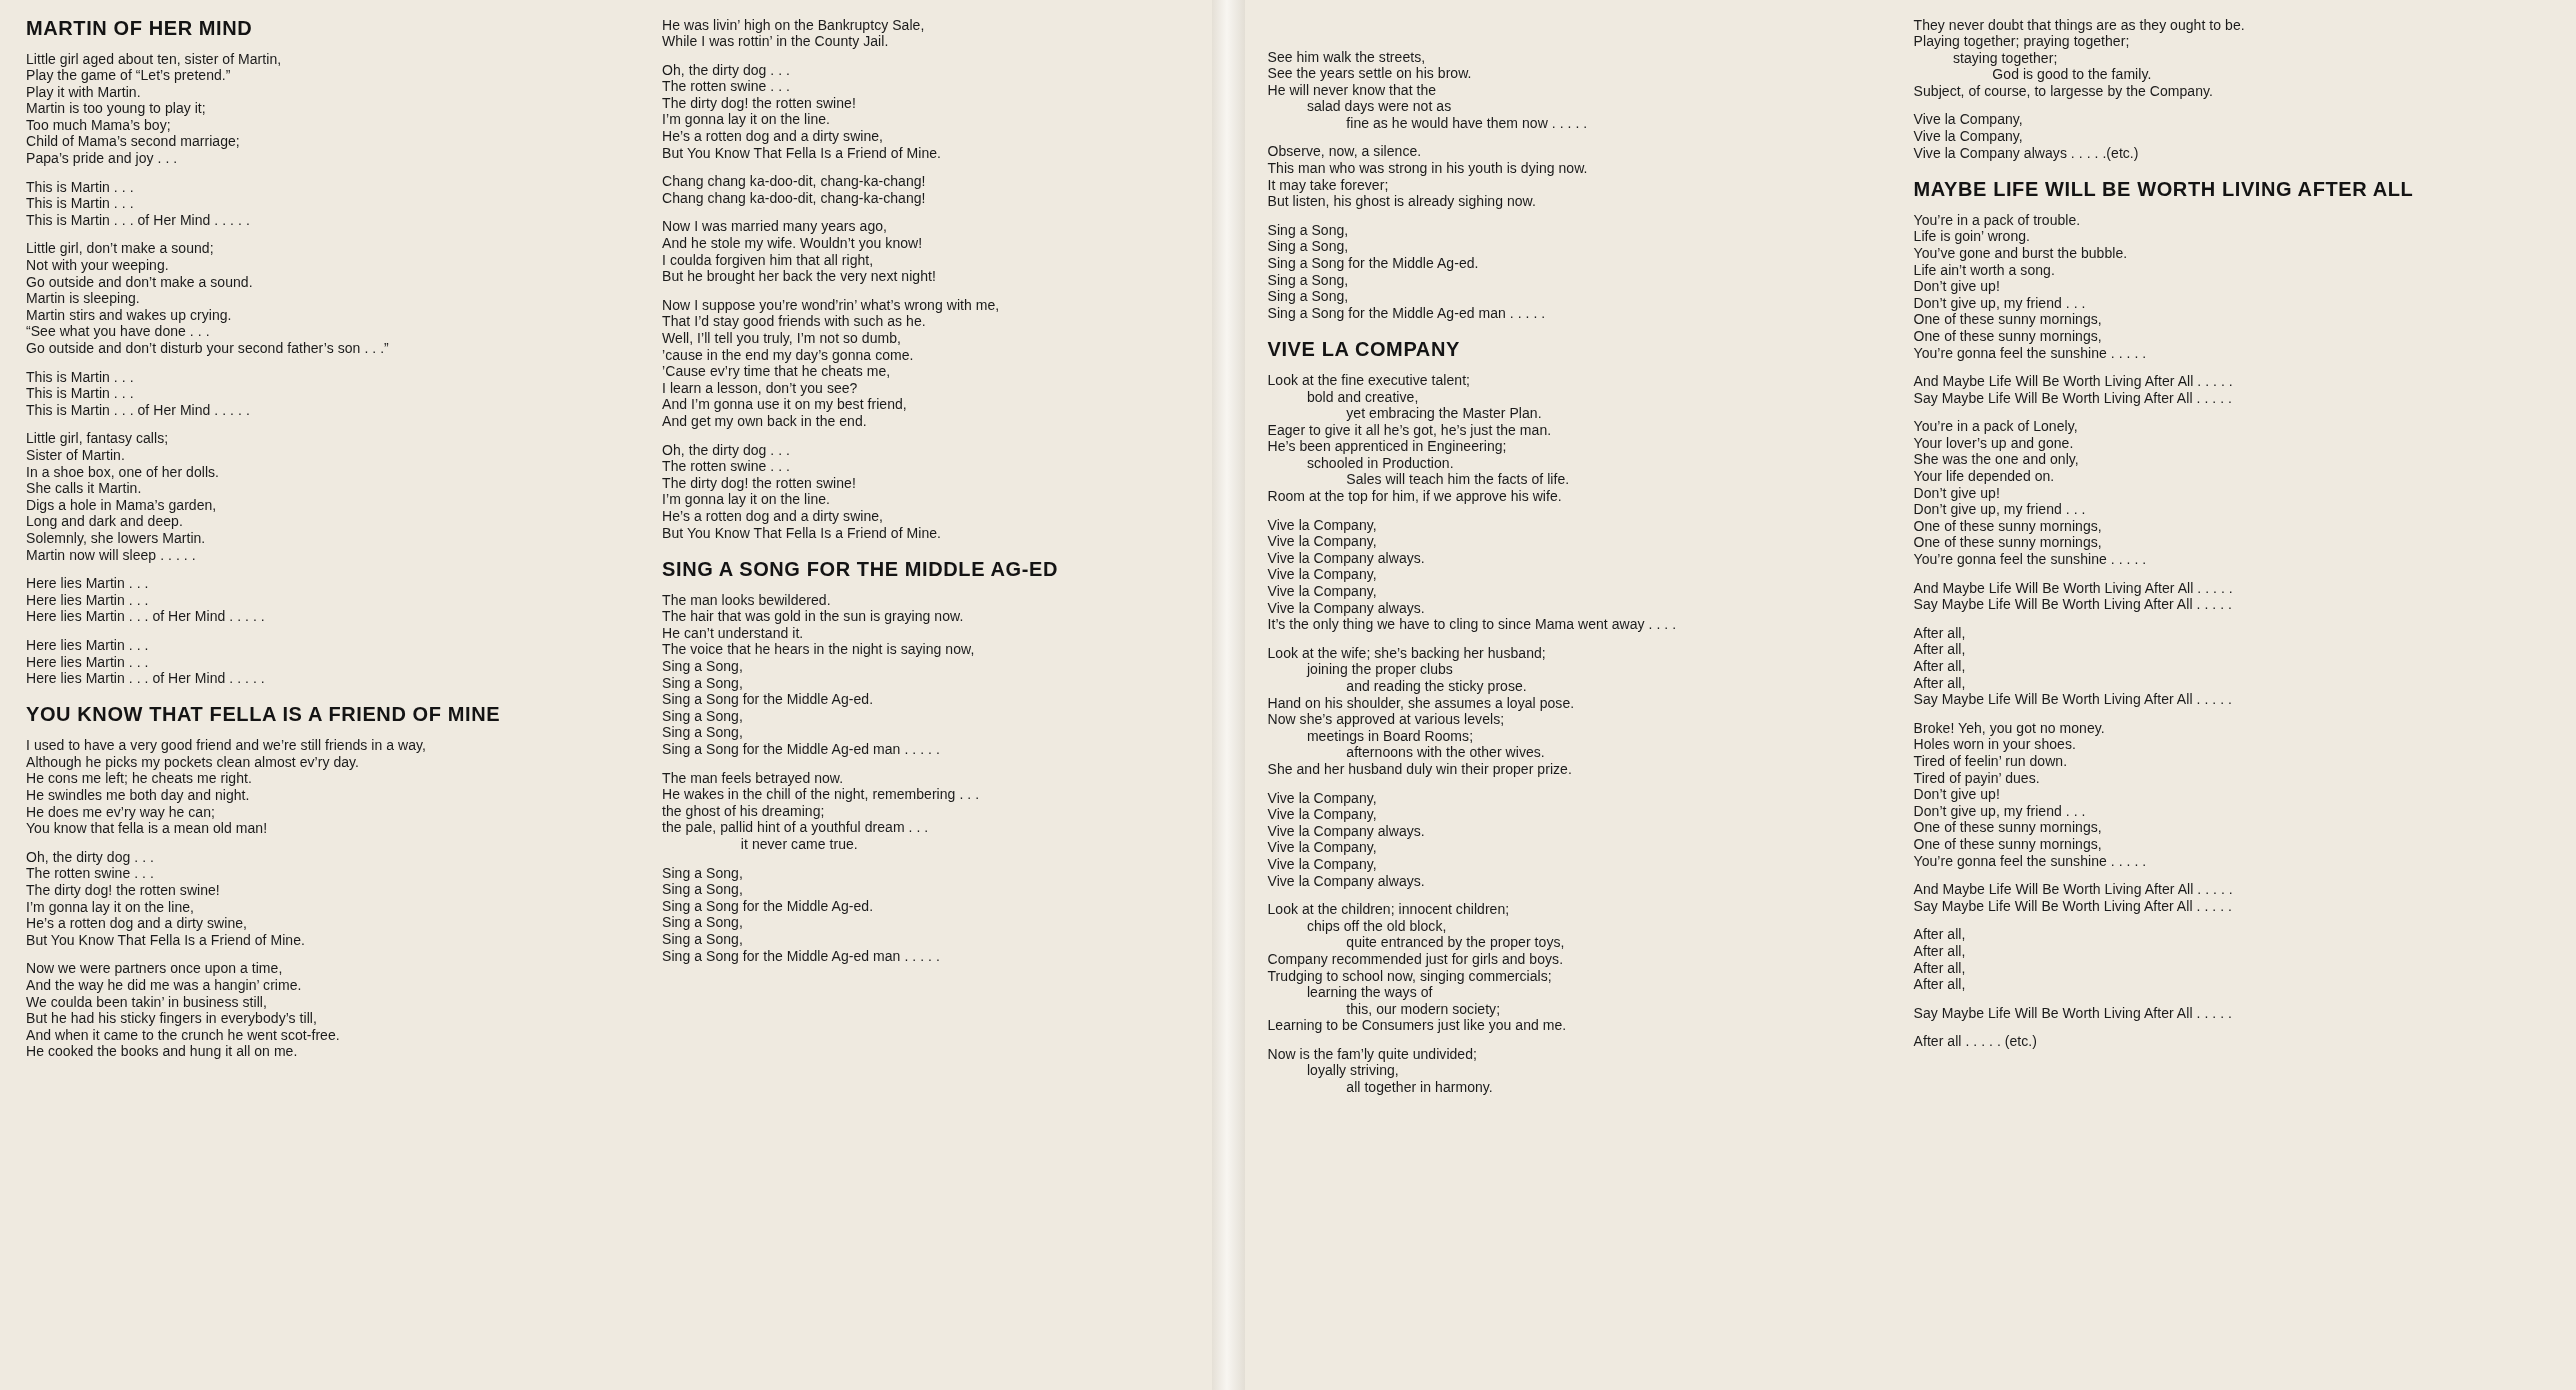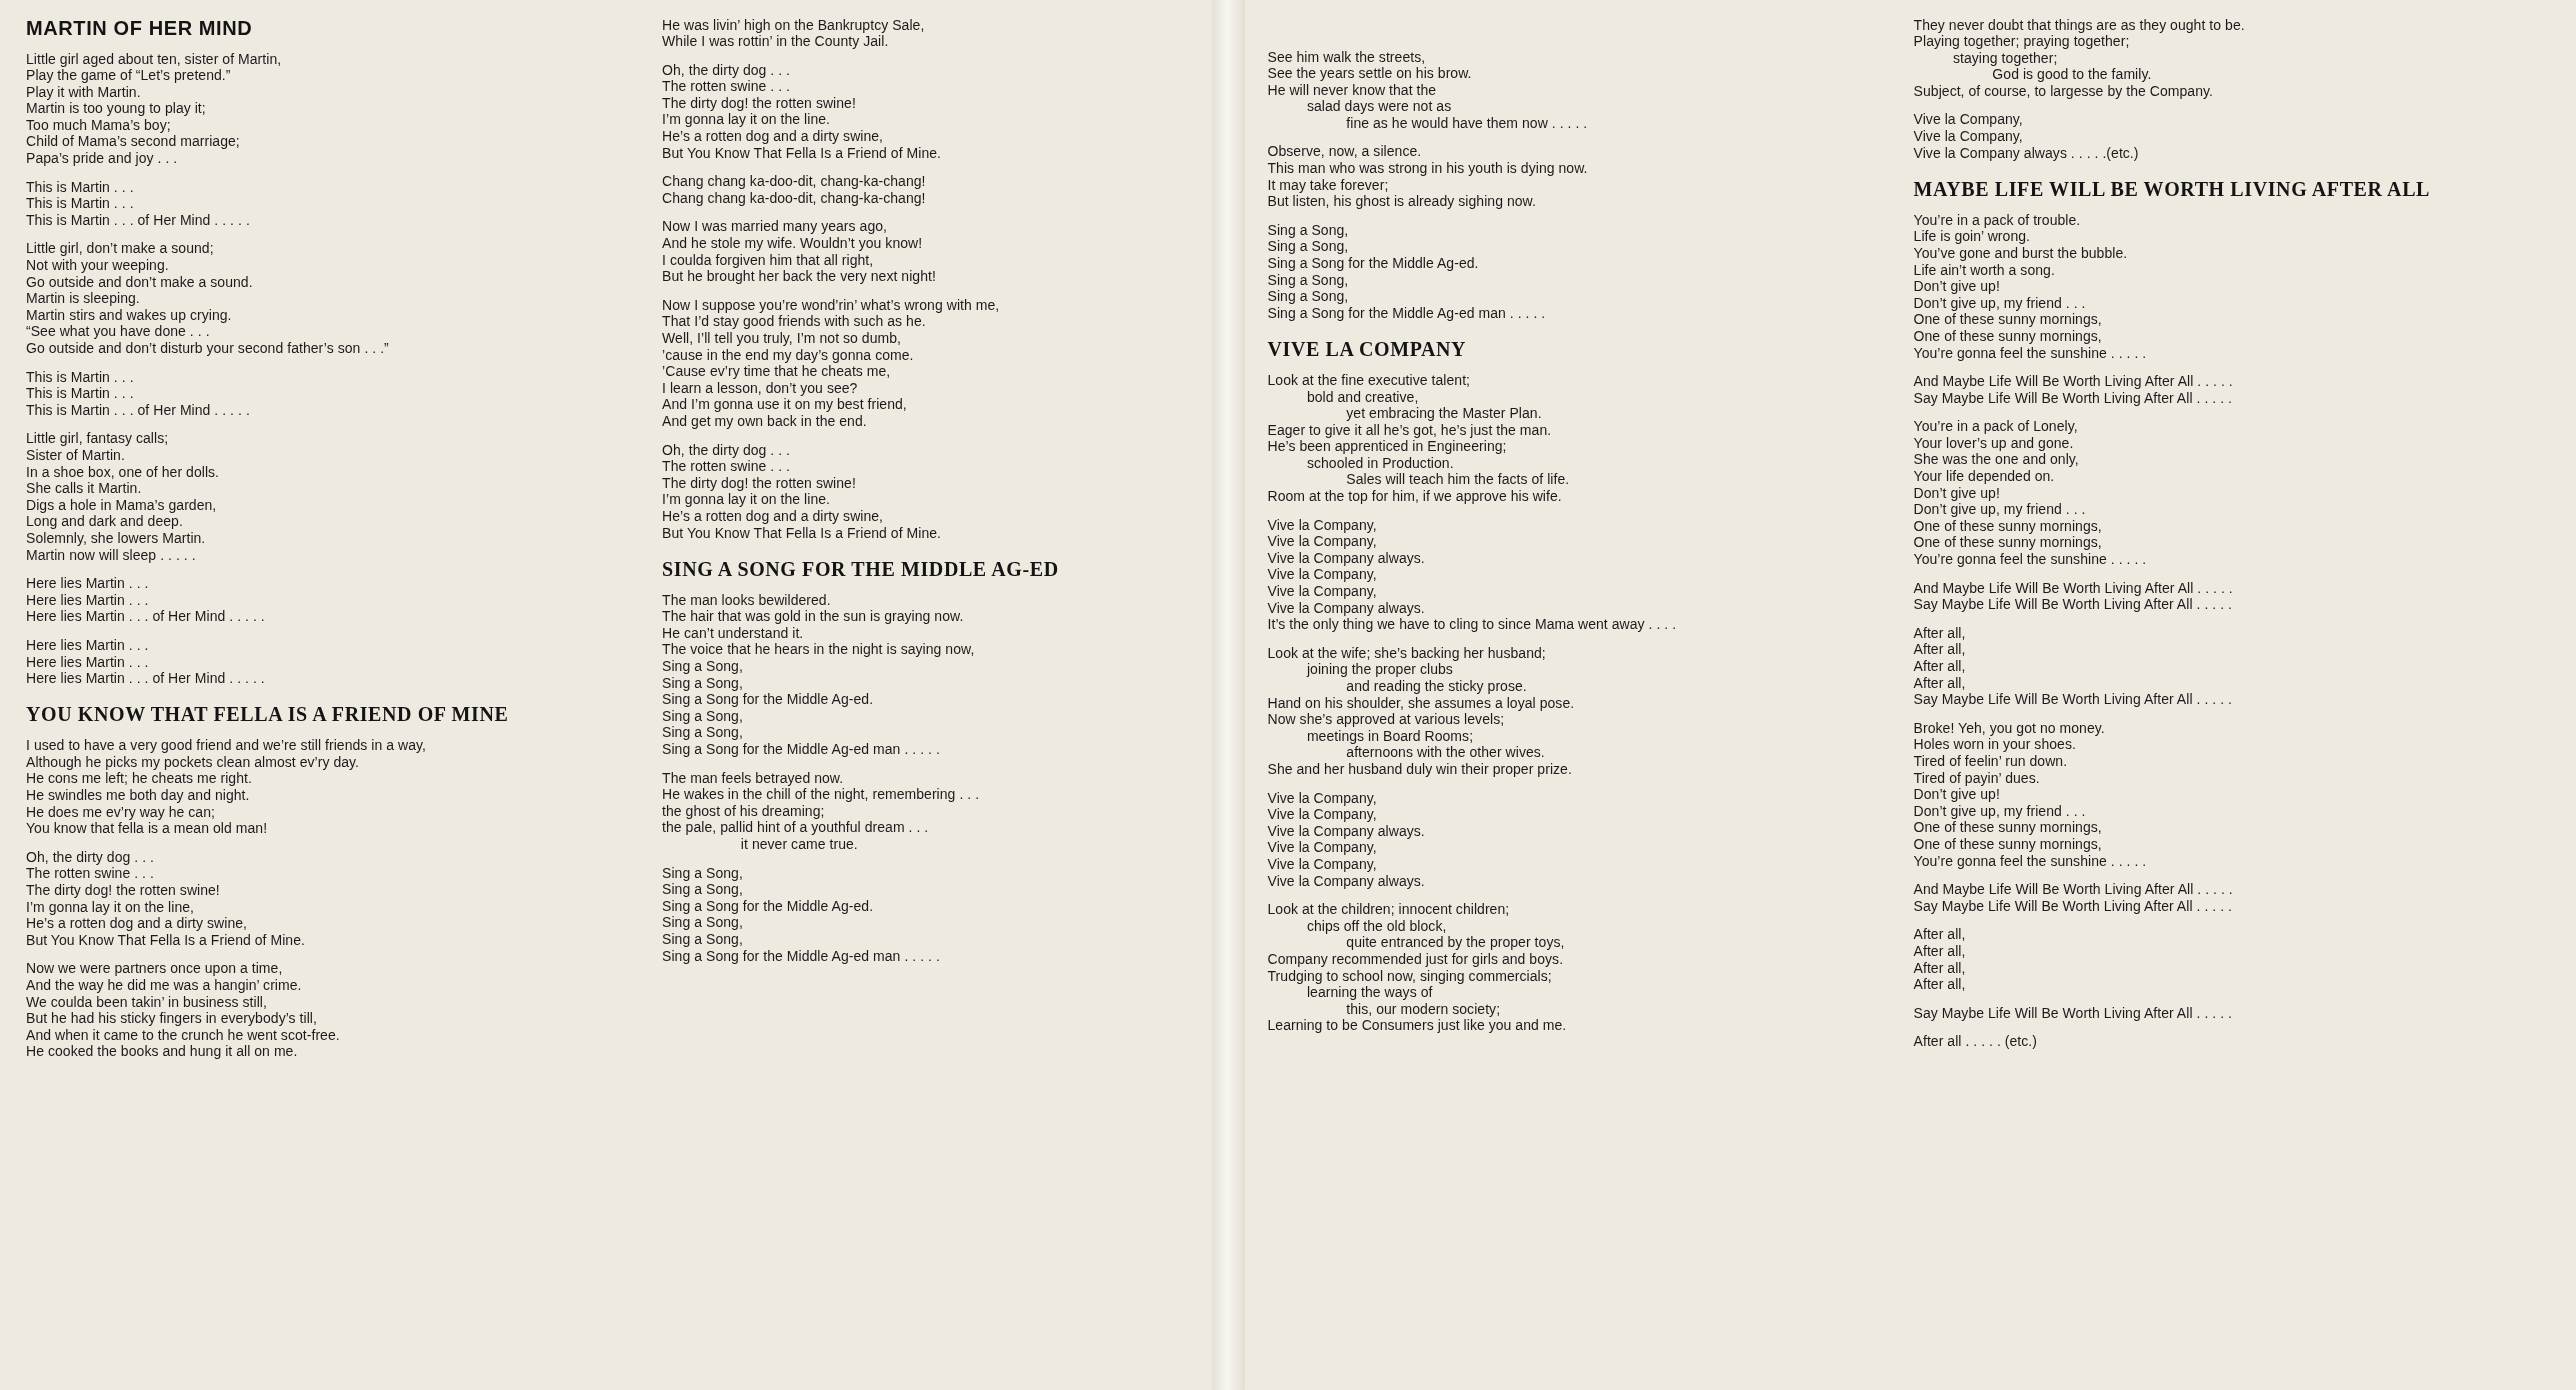--- a/index.html
+++ b/index.html
@@ -56,21 +56,20 @@
     letter-spacing: 0.6px;
     margin: 0 0 11px 0;
     color: #141414;
     text-transform: uppercase;
   }
   .song {
     margin-bottom: 14.7px;
   }
   .song + .song .song-title {
     margin-top: 16.5px;
-    font-family: Liberation Serif, serif;
   }
   .stanza {
     margin: 0 0 12px 0;
   }
   .line {
     font-size: 14px;
     line-height: 16.6px;
     white-space: pre;
     color: #1b1b1b;
     letter-spacing: 0.05px;
@@ -302,20 +301,25 @@
           <div class="stanza">
             <div class="line">Look at the children; innocent children;</div>
             <div class="line">          chips off the old block,</div>
             <div class="line">                    quite entranced by the proper toys,</div>
             <div class="line">Company recommended just for girls and boys.</div>
             <div class="line">Trudging to school now, singing commercials;</div>
             <div class="line">          learning the ways of</div>
             <div class="line">                    this, our modern society;</div>
             <div class="line">Learning to be Consumers just like you and me.</div>
           </div>
+          <div class="stanza">
+            <div class="line">Now is the fam’ly quite undivided;</div>
+            <div class="line">          loyally striving,</div>
+            <div class="line">                    all together in harmony.</div>
+          </div>
         </div>
       </div>
       <div class="col col-4">
         <div class="song">
           <div class="stanza">
             <div class="line">They never doubt that things are as they ought to be.</div>
             <div class="line">Playing together; praying together;</div>
             <div class="line">          staying together;</div>
             <div class="line">                    God is good to the family.</div>
             <div class="line">Subject, of course, to largesse by the Company.</div>

